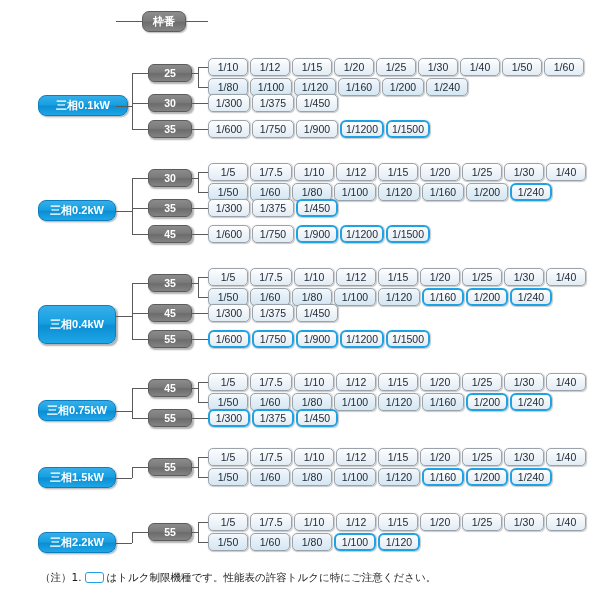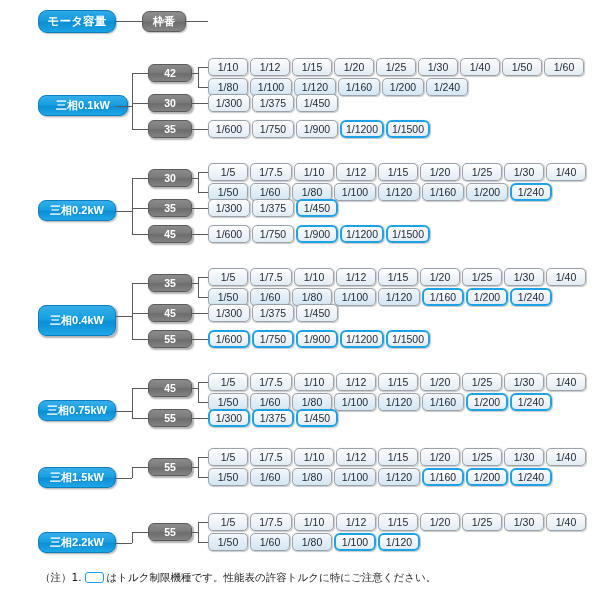--- a/index.html
+++ b/index.html
@@ -118,35 +118,34 @@
     margin:0 3px;
     position:relative;
     top:-1px;
   }
 </style>
 </head>
 <body>
 
 <div id="root">
 
-  <div class="pill hdr-blue" style="left:38px;top:10px;width:78px;height:23px;">モータ容量</div>
 
   <div class="ln h" style="left:116px;top:21px;width:26px;"></div>
 
   <div class="pill hdr-gray" style="left:142px;top:11px;width:44px;height:21px;">枠番</div>
 
   <div class="ln h" style="left:186px;top:21px;width:22px;"></div>
 
 
   <div id="body-layer">
       <div class="pill cap" style="left:38px;top:95px;width:90px;height:21px;">三相0.1kW</div>
       <div class="ln h" style="left:116px;top:106px;width:16px;"></div>
       <div class="ln v" style="left:132px;top:73px;height:56px;"></div>
       <div class="ln h" style="left:132px;top:73px;width:16px;"></div>
-      <div class="pill frame" style="left:148px;top:64px;width:44px;height:18px;">42</div>
+      <div class="pill frame" style="left:148px;top:64px;width:44px;height:18px;">25</div>
       <div class="ln h" style="left:192px;top:73px;width:6px;"></div>
       <div class="ln v" style="left:198px;top:67px;height:20px;"></div>
       <div class="ln h" style="left:198px;top:67px;width:10px;"></div>
       <div class="ln h" style="left:198px;top:87px;width:10px;"></div>
       <div class="pill ratio" style="left:208px;top:58px;width:40px;height:18px;">1/10</div>
       <div class="pill ratio" style="left:250px;top:58px;width:40px;height:18px;">1/12</div>
       <div class="pill ratio" style="left:292px;top:58px;width:40px;height:18px;">1/15</div>
       <div class="pill ratio" style="left:334px;top:58px;width:40px;height:18px;">1/20</div>
       <div class="pill ratio" style="left:376px;top:58px;width:40px;height:18px;">1/25</div>
       <div class="pill ratio" style="left:418px;top:58px;width:40px;height:18px;">1/30</div>
@@ -206,21 +205,21 @@
       <div class="pill ratio" style="left:252px;top:199px;width:42px;height:18px;">1/375</div>
       <div class="pill ratio hl" style="left:296px;top:199px;width:42px;height:18px;">1/450</div>
       <div class="ln h" style="left:132px;top:234px;width:16px;"></div>
       <div class="pill frame" style="left:148px;top:225px;width:44px;height:18px;">45</div>
       <div class="ln h" style="left:192px;top:234px;width:16px;"></div>
       <div class="pill ratio" style="left:208px;top:225px;width:42px;height:18px;">1/600</div>
       <div class="pill ratio" style="left:252px;top:225px;width:42px;height:18px;">1/750</div>
       <div class="pill ratio hl" style="left:296px;top:225px;width:42px;height:18px;">1/900</div>
       <div class="pill ratio hl" style="left:340px;top:225px;width:44px;height:18px;">1/1200</div>
       <div class="pill ratio hl" style="left:386px;top:225px;width:44px;height:18px;">1/1500</div>
-      <div class="pill cap" style="left:38px;top:305px;width:78px;height:31px;">三相0.4kW</div>
+      <div class="pill cap" style="left:38px;top:305px;width:78px;height:39px;">三相0.4kW</div>
       <div class="ln h" style="left:116px;top:316px;width:16px;"></div>
       <div class="ln v" style="left:132px;top:283px;height:56px;"></div>
       <div class="ln h" style="left:132px;top:283px;width:16px;"></div>
       <div class="pill frame" style="left:148px;top:274px;width:44px;height:18px;">35</div>
       <div class="ln h" style="left:192px;top:283px;width:6px;"></div>
       <div class="ln v" style="left:198px;top:277px;height:20px;"></div>
       <div class="ln h" style="left:198px;top:277px;width:10px;"></div>
       <div class="ln h" style="left:198px;top:297px;width:10px;"></div>
       <div class="pill ratio" style="left:208px;top:268px;width:40px;height:18px;">1/5</div>
       <div class="pill ratio" style="left:250px;top:268px;width:42px;height:18px;">1/7.5</div>

